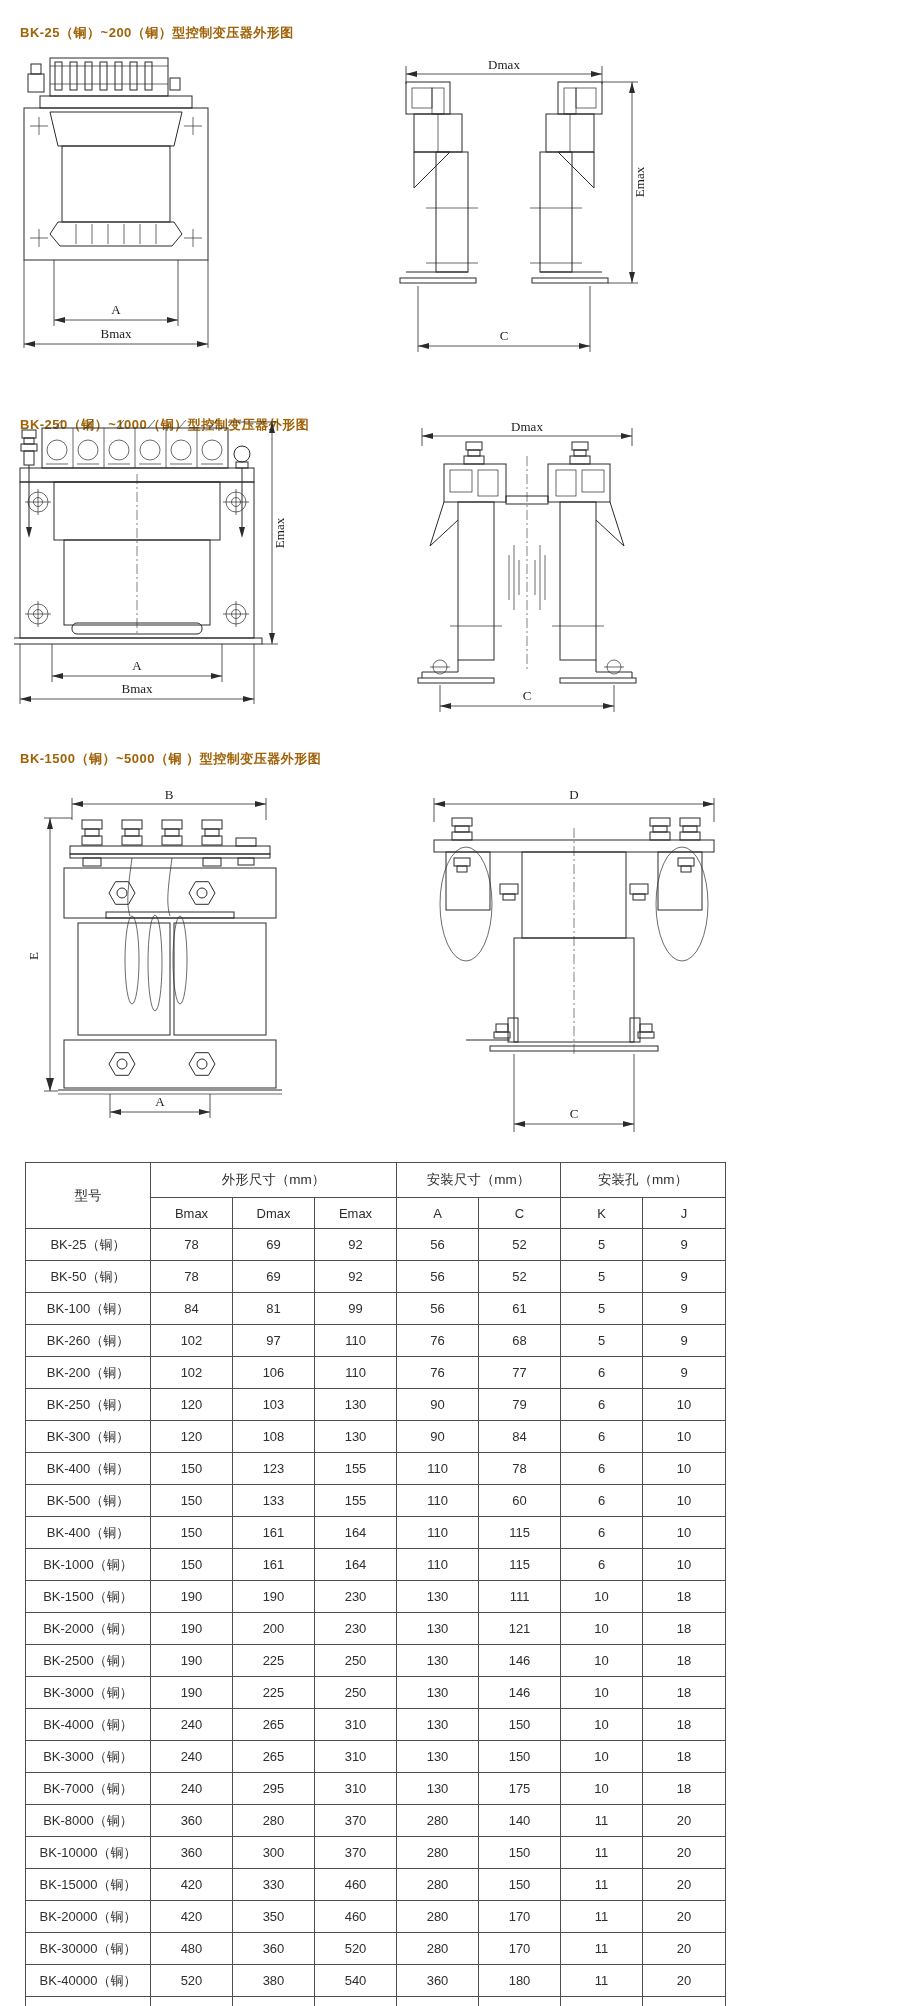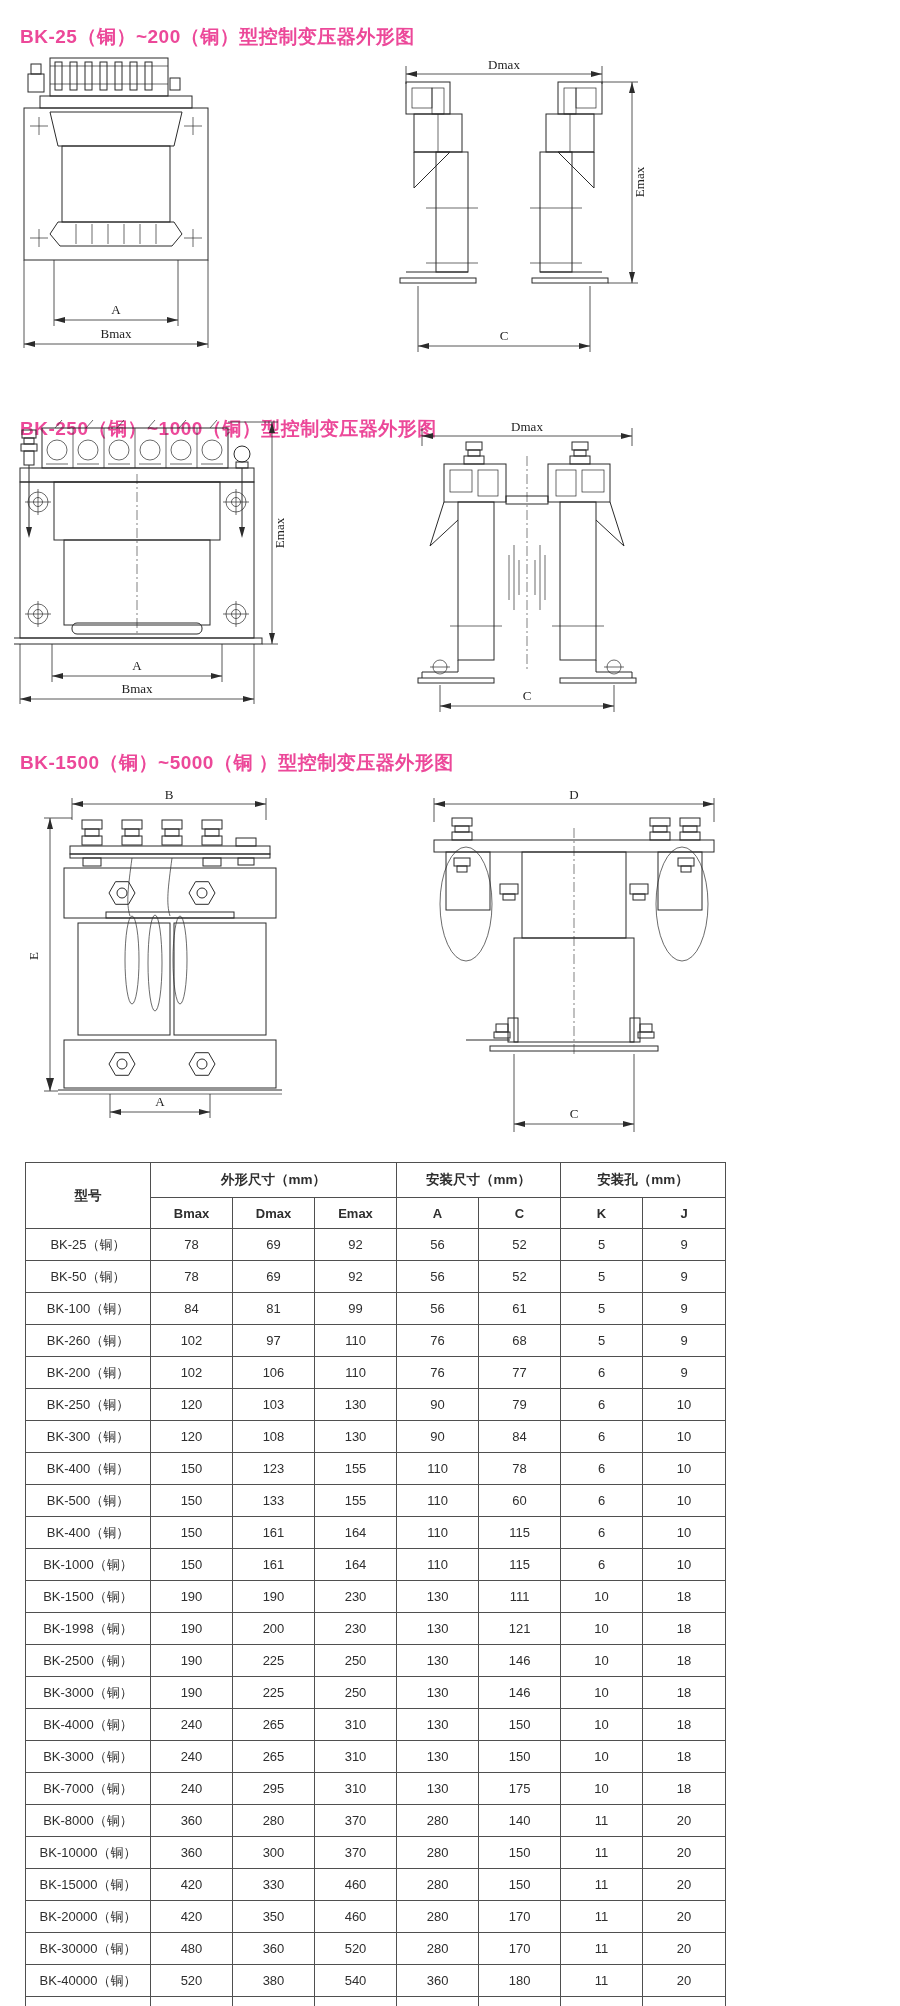--- a/index.html
+++ b/index.html
@@ -1,33 +1,33 @@
 <!DOCTYPE html>
 <html><head>
 <meta charset="utf-8">
 <style>
   html,body{margin:0;padding:0;}
   body{width:900px;height:2006px;position:relative;background:#ffffff;overflow:hidden;
        font-family:"Liberation Sans",sans-serif;}
-  .sec-title{position:absolute;left:20px;font-size:19px;font-weight:bold;color:#ec4899;
+  .sec-title{position:absolute;left:20px;font-size:13px;font-weight:bold;color:#a16207;
              letter-spacing:.5px;white-space:nowrap;}
   .fig{position:absolute;left:14px;}
   .fig svg{display:block;}
   .draw{stroke:#2b2b2b;stroke-width:1;fill:none;}
   .thin{stroke:#2b2b2b;stroke-width:.7;fill:none;}
   .dimline{stroke:#2b2b2b;stroke-width:.8;fill:none;}
   .arrow{fill:#2b2b2b;stroke:none;}
   .dim{font-family:"Liberation Serif",serif;font-size:13px;fill:#222;}
   .cl{stroke:#2b2b2b;stroke-width:.6;stroke-dasharray:10 3 2 3;fill:none;}
   
   #spec-table{position:absolute;left:25px;top:1162px;}
   table{border-collapse:collapse;table-layout:fixed;width:700px;}
   th,td{border:1px solid #4f4f4f;text-align:center;vertical-align:middle;
         color:#2e2e2e;font-weight:normal;padding:0;overflow:hidden;white-space:nowrap;}
-  th{font-size:13.5px;height:34px;font-weight:bold;}
+  th{font-size:13.5px;height:34px;}
   tr.sub th{height:30px;font-size:13px;}
   td{font-size:13px;height:31px;}
 </style>
 </head>
 <body>
 
 <div class="sec-title" style="top:24px">BK-25（铜）~200（铜）型控制变压器外形图</div>
 
 <div class="fig" style="top:52px">
 <svg width="860" height="300" viewBox="0 0 860 300">
@@ -563,21 +563,21 @@
           <td>BK-1500（铜）</td>
           <td>190</td>
           <td>190</td>
           <td>230</td>
           <td>130</td>
           <td>111</td>
           <td>10</td>
           <td>18</td>
         </tr>
         <tr>
-          <td>BK-1998（铜）</td>
+          <td>BK-2000（铜）</td>
           <td>190</td>
           <td>200</td>
           <td>230</td>
           <td>130</td>
           <td>121</td>
           <td>10</td>
           <td>18</td>
         </tr>
         <tr>
           <td>BK-2500（铜）</td>

